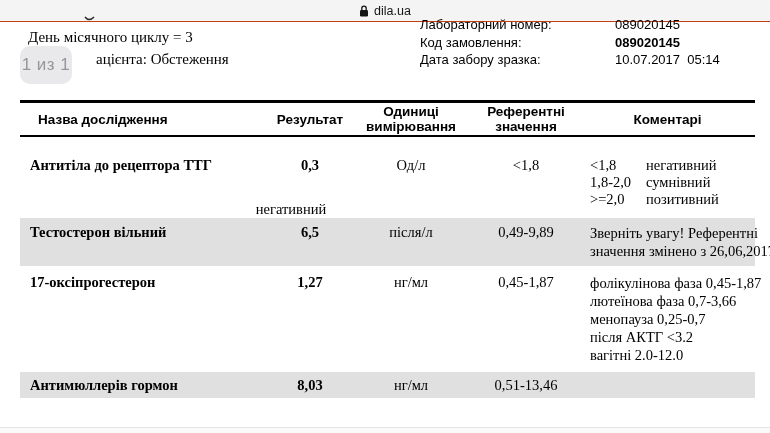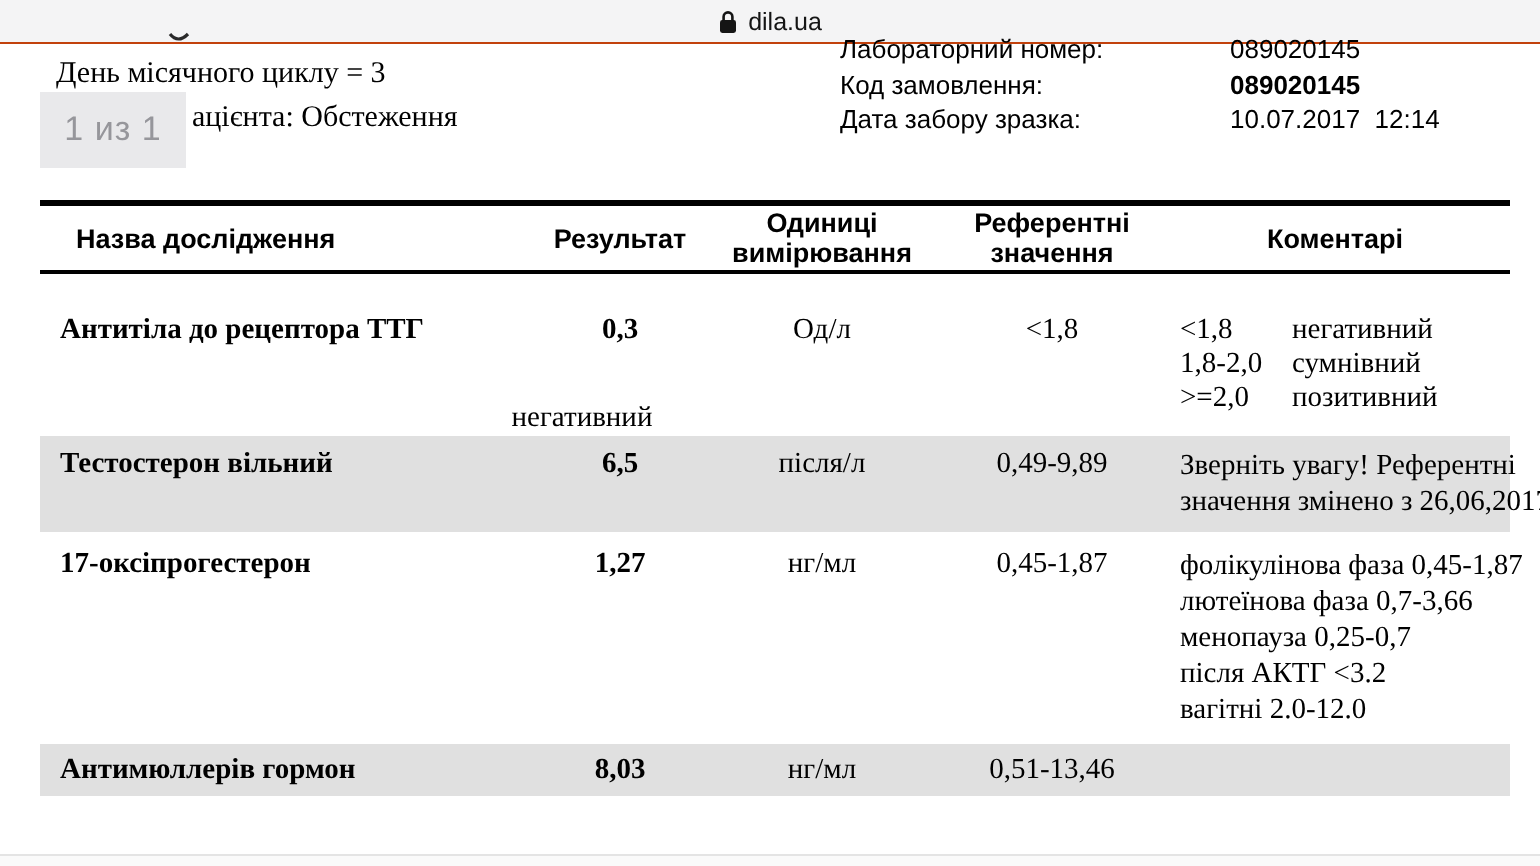--- a/index.html
+++ b/index.html
@@ -35,23 +35,23 @@
     position:absolute; left:28px; top:29px;
     font-size:15px; line-height:17px;
   }
   .doc-line2 {
     position:absolute; left:96px; top:51px;
     font-size:15px; line-height:17px;
   }
   .cut-artifact { position:absolute; left:84px; top:15px; }
 
   .page-badge {
-    position:absolute; left:20px; top:46px; width:73px; height:38px;
+    position:absolute; left:20px; top:46px; width:52px; height:38px;
     background:rgba(232,232,234,0.96);
-    border-radius:0;
+    border-radius:10px;
     display:flex; align-items:center; justify-content:center;
     font-family:"Liberation Sans","DejaVu Sans",sans-serif;
     font-size:17px; letter-spacing:0.5px; color:#96969b; font-weight:400;
   }
 
   .meta-block {
     position:absolute; left:420px; top:16px;
     display:grid; grid-template-columns:195px auto; grid-auto-rows:17.5px;
     font-family:"Liberation Sans","DejaVu Sans",sans-serif;
     font-size:13px; line-height:17.5px;
@@ -124,21 +124,21 @@
 <div class="page-badge">
   <span>1 из 1</span>
 </div>
 
 <div class="meta-block">
   <div class="meta-label">Лабораторний номер:</div>
   <div class="meta-value">089020145</div>
   <div class="meta-label">Код замовлення:</div>
   <div class="meta-value bold">089020145</div>
   <div class="meta-label">Дата забору зразка:</div>
-  <div class="meta-value">10.07.2017  12:14</div>
+  <div class="meta-value">10.07.2017  05:14</div>
 </div>
 
 <div class="lab-table">
 
   <div class="trow thead-row">
     <div class="th first">Назва дослідження</div>
     <div class="th">Результат</div>
     <div class="th">Одиниці вимірювання</div>
     <div class="th">Референтні значення</div>
     <div class="th">Коментарі</div>

